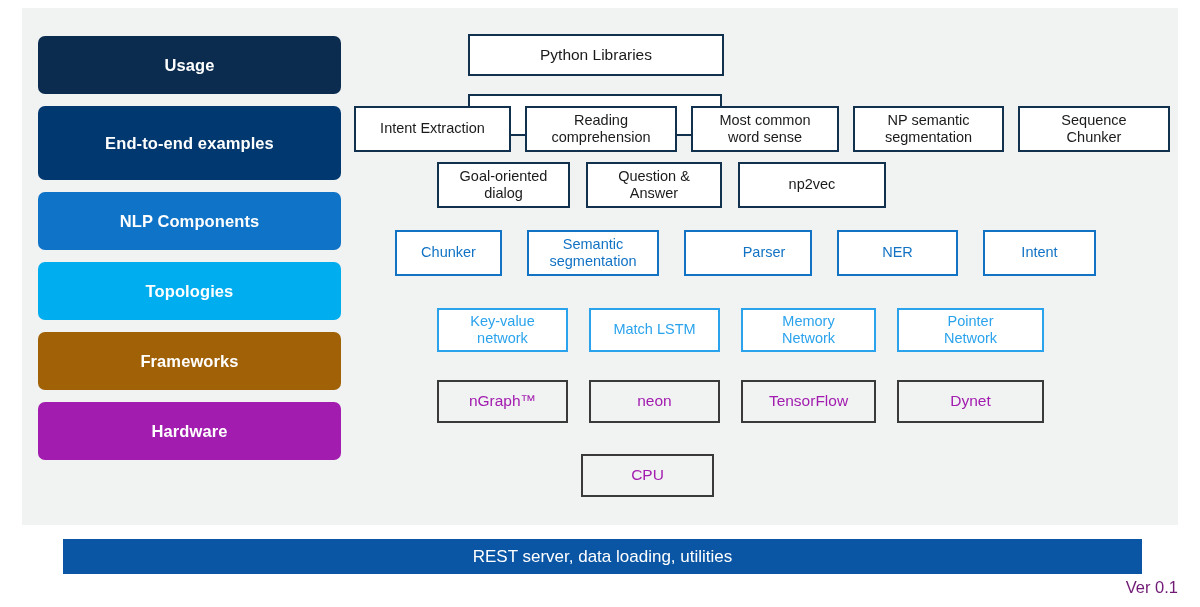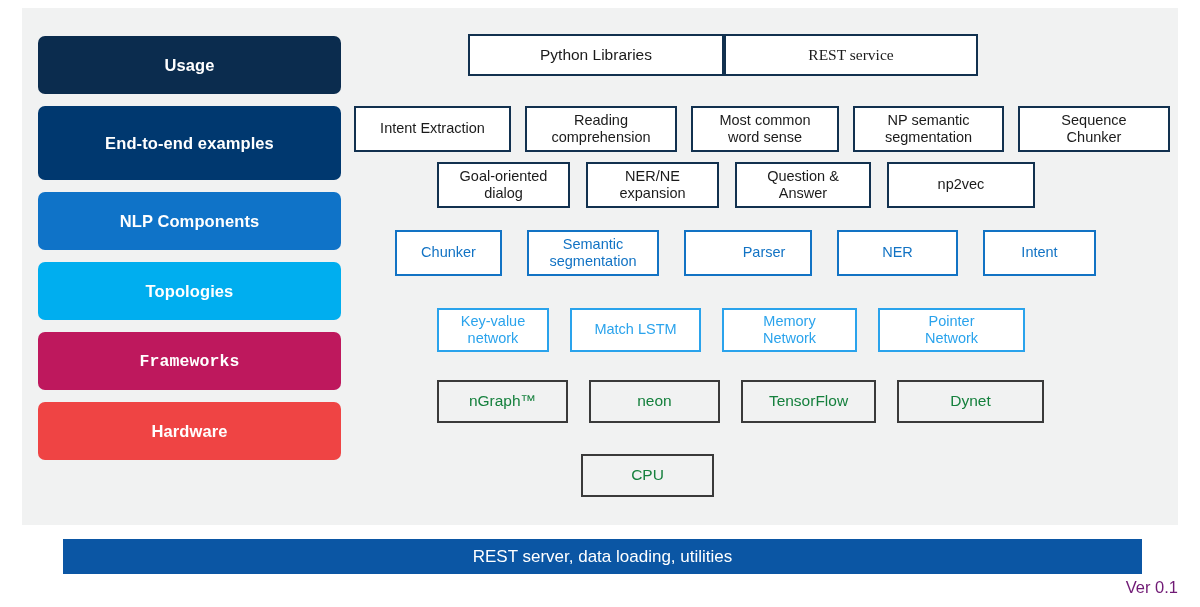--- a/index.html
+++ b/index.html
@@ -95,21 +95,21 @@
     font-size: 14.5px;
   }
   .n-cyan {
     border: 2px solid #2aa3ec;
     color: #2aa3ec;
     font-size: 14.5px;
   }
   .n-gray {
     border: 2px solid #3a3a3a;
     background: #f1f2f2;
-    color: #15803d;
+    color: #a21caf;
     font-size: 15.5px;
   }
 
   
   #bottom-bar {
     position: absolute;
     left: 63px;
     top: 539px;
     width: 1079px;
     height: 35px;
@@ -144,63 +144,61 @@
       </div>
       <div class="layer-chip" style="background: rgb(0, 56, 111); height: 74px;">
         <span>End-to-end examples</span>
       </div>
       <div class="layer-chip" style="background: rgb(15, 115, 200); height: 58px;">
         <span>NLP Components</span>
       </div>
       <div class="layer-chip" style="background: rgb(0, 174, 239); height: 58px;">
         <span>Topologies</span>
       </div>
-      <div class="layer-chip" style="background: #be185d; height: 58px; font-family: Liberation Mono, monospace;">
+      <div class="layer-chip" style="background: #a16207; height: 58px;">
         <span>Frameworks</span>
       </div>
-      <div class="layer-chip" style="background: #ef4444; height: 58px;">
+      <div class="layer-chip" style="background: #a21caf; height: 58px;">
         <span>Hardware</span>
       </div>
     </div>
 
   <div id="content">
-      <div class="row" style="top: 26px; left: 127px; ">
+      <div class="row" style="top: 26px; left: 127px; gap: 18px; flex-direction: column;">
         <div class="node n-navy" style="width: 256px; height: 42px;">Python Libraries</div>
         <div class="node n-navy" style="width: 254px; height: 42px; font-family: Liberation Serif, serif;">REST service</div>
       </div>
       <div class="row" style="top: 98px; left: 13px; gap: 14px;">
         <div class="node n-navy-sm" style="width: 157px; height: 46px;">Intent Extraction</div>
         <div class="node n-navy-sm" style="width: 152px; height: 46px;">Reading
 comprehension</div>
         <div class="node n-navy-sm" style="width: 148px; height: 46px;">Most common
 word sense</div>
         <div class="node n-navy-sm" style="width: 151px; height: 46px;">NP semantic
 segmentation</div>
         <div class="node n-navy-sm" style="width: 152px; height: 46px;">Sequence
 Chunker</div>
       </div>
       <div class="row" style="top: 154px; left: 96px; gap: 16px;">
         <div class="node n-navy-sm" style="width: 133px; height: 46px;">Goal-oriented
 dialog</div>
-        <div class="node n-navy-sm" style="width: 133px; height: 46px;">NER/NE
-expansion</div>
         <div class="node n-navy-sm" style="width: 136px; height: 46px;">Question &amp;
 Answer</div>
         <div class="node n-navy-sm" style="width: 148px; height: 46px;">np2vec</div>
       </div>
       <div class="row" style="top: 222px; left: 54px; gap: 25px;">
         <div class="node n-blue" style="width: 107px; height: 46px;">Chunker</div>
         <div class="node n-blue" style="width: 132px; height: 46px;">Semantic
 segmentation</div>
         <div class="node n-blue" style="width: 128px; height: 46px; padding-left: 32px;">Parser</div>
         <div class="node n-blue" style="width: 121px; height: 46px;">NER</div>
         <div class="node n-blue" style="width: 113px; height: 46px;">Intent</div>
       </div>
       <div class="row" style="top: 300px; left: 96px; gap: 21px;">
-        <div class="node n-cyan" style="width: 112px; height: 44px;">Key-value
+        <div class="node n-cyan" style="width: 131px; height: 44px;">Key-value
 network</div>
         <div class="node n-cyan" style="width: 131px; height: 44px;">Match LSTM</div>
         <div class="node n-cyan" style="width: 135px; height: 44px;">Memory
 Network</div>
         <div class="node n-cyan" style="width: 147px; height: 44px;">Pointer
 Network</div>
       </div>
       <div class="row" style="top: 372px; left: 96px; gap: 21px;">
         <div class="node n-gray" style="width: 131px; height: 43px;">nGraph™</div>
         <div class="node n-gray" style="width: 131px; height: 43px;">neon</div>

